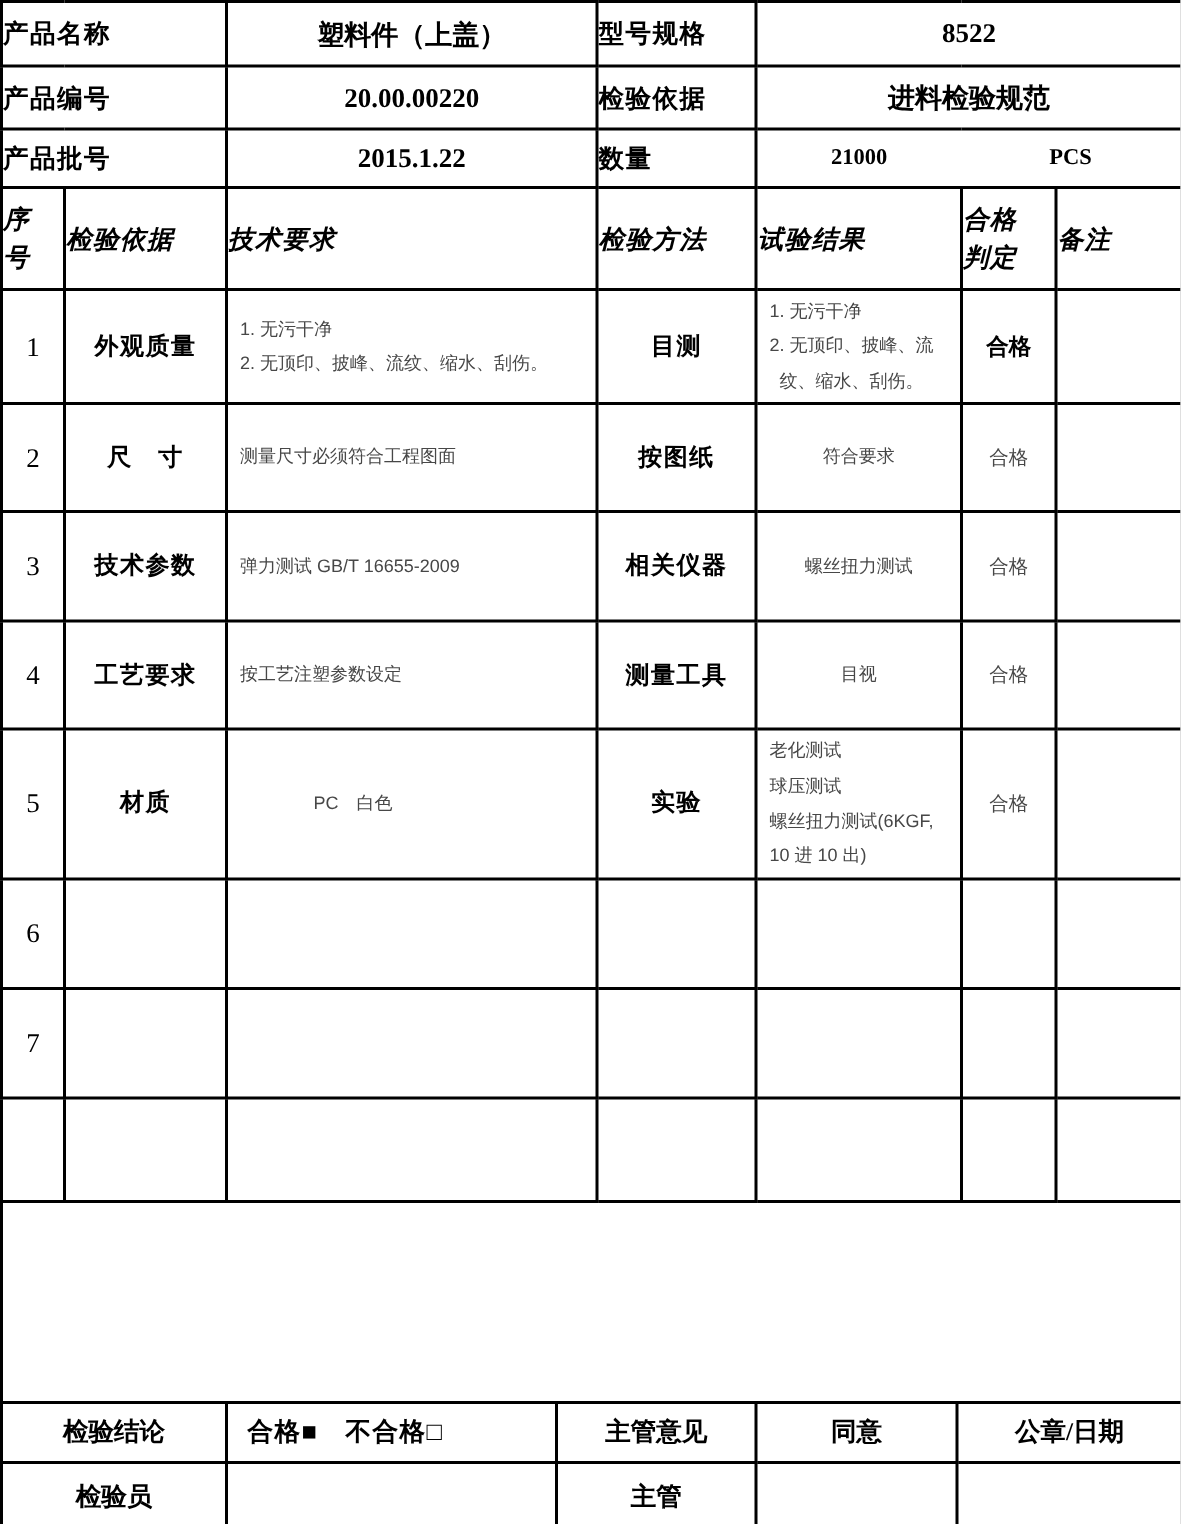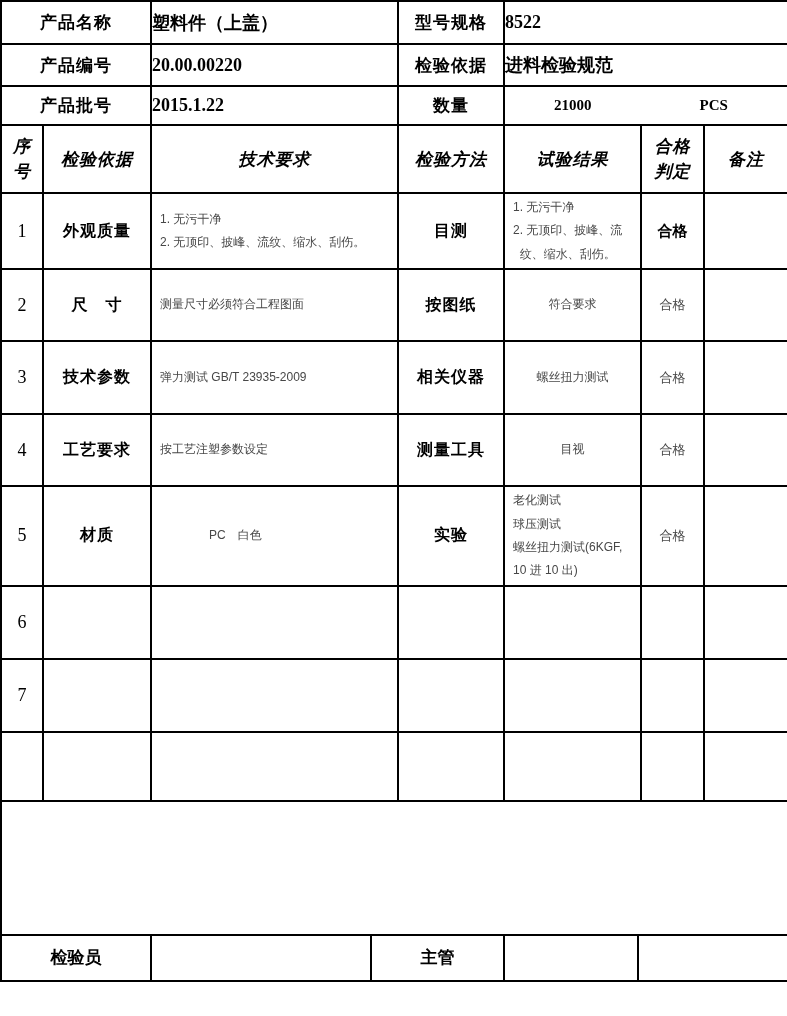--- a/index.html
+++ b/index.html
@@ -5,22 +5,22 @@
   html,body{margin:0;padding:0;background:#ffffff;}
   .sheet{
     width:787px;height:1016px;background:#ffffff;box-sizing:border-box;
     font-family:"Liberation Serif","DejaVu Serif",serif;color:#000;
     overflow:hidden;
   }
   table{border-collapse:collapse;table-layout:fixed;width:787px;}
   td,th{border:2px solid #000;padding:0;vertical-align:middle;overflow:hidden;
         font-weight:normal;box-sizing:border-box;}
   
-  .lbl{font-size:17px;font-weight:bold;text-align:center;letter-spacing:1px;}
-  .val{font-size:18px;font-weight:bold;margin-top:16px;}
+  .lbl{font-size:17px;font-weight:bold;text-align:left;letter-spacing:1px;}
+  .val{font-size:18px;font-weight:bold;text-align:center;margin-top:16px;}
   .num{font-size:18px;text-align:center;font-family:"Liberation Serif",serif;}
   .item{font-size:16px;font-weight:bold;text-align:center;letter-spacing:1px;}
   .method{font-size:16px;font-weight:bold;text-align:center;letter-spacing:1px;}
   .small{font-size:12px;color:#474747;line-height:1.95;white-space:pre-wrap;
          font-family:"Liberation Sans","DejaVu Sans",sans-serif;}
   .req{text-align:left;padding:4px 6px 4px 8px;}
   .req-indent{padding-left:57px;}
   .res-left{text-align:left;padding:2px 4px 2px 8px;}
   .res-center{text-align:center;}
   .judge-strong{font-size:15px;font-weight:bold;text-align:center;}
@@ -122,21 +122,21 @@
         <div class="small">符合要求</div>
       </td>
       <td class="judge-soft">合格</td>
       <td></td>
     </tr>
 
     <tr class="h3">
       <td class="num">3</td>
       <td class="item">技术参数</td>
       <td class="req">
-        <div class="small">弹力测试 GB/T 23935-2009</div>
+        <div class="small">弹力测试 GB/T 16655-2009</div>
       </td>
       <td class="method">相关仪器</td>
       <td class="res-center">
         <div class="small">螺丝扭力测试</div>
       </td>
       <td class="judge-soft">合格</td>
       <td></td>
     </tr>
 
     <tr class="h4">
@@ -208,20 +208,27 @@
 
   <table class="foot">
     <colgroup>
       <col style="width:150px">
         <col style="width:220px">
         <col style="width:133px">
       <col style="width:134px">
         <col style="width:150px">
     </colgroup>
     <tbody>
+        <tr class="hF1">
+      <td class="center">检验结论</td>
+      <td class="conclusion-val">合格■　不合格□</td>
+      <td class="center">主管意见</td>
+      <td class="center">同意</td>
+      <td class="center">公章/日期</td>
+    </tr>
     <tr class="hF2">
       <td class="center">检验员</td>
       <td></td>
       <td class="center">主管</td>
       <td></td>
       <td></td>
     </tr>
   </tbody>
     </table>
 

